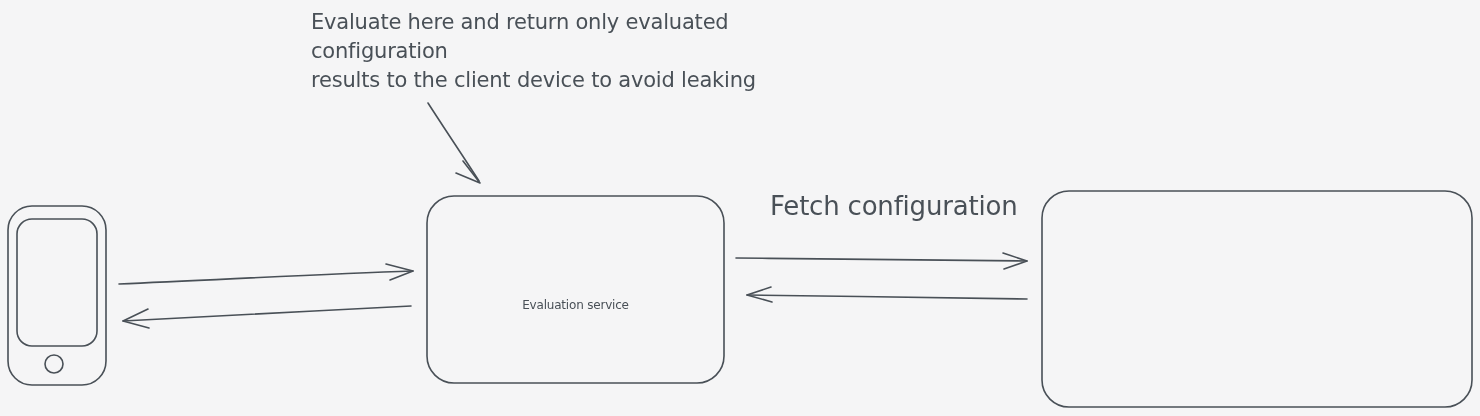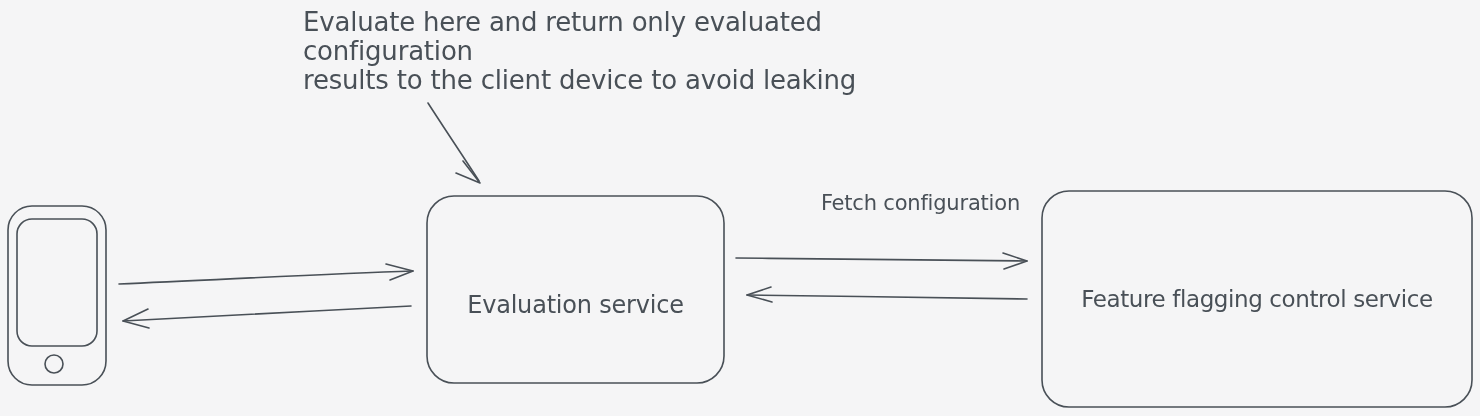--- a/index.html
+++ b/index.html
@@ -33,47 +33,47 @@
     stroke-width: 1.6;
     stroke-linecap: round;
     stroke-linejoin: round;
   }
   .txt {
     position: absolute;
     color: var(--stroke);
     white-space: nowrap;
   }
   .annotation {
-    left: 303px;
+    left: 311px;
     top: 8px;
-    font-size: 26px;
+    font-size: 21px;
     line-height: 29px;
     letter-spacing: -0.2px;
   }
   .edge-label {
     left: 770px;
     top: 191px;
     width: 250px;
-    text-align: right;
-    font-size: 21px;
+    text-align: left;
+    font-size: 26px;
     letter-spacing: -0.2px;
   }
   .node-label {
     position: absolute;
     display: flex;
     align-items: center;
     justify-content: center;
     color: var(--stroke);
     text-align: center;
     white-space: nowrap;
   }
   .node-label.eval {
     left: 427px; top: 196px;
     width: 297px; height: 217px;
-    font-size: 24px;
+    font-size: 12px;
     letter-spacing: -0.2px;
     text-align: right;
   }
   .node-label.ffcs {
     left: 1042px; top: 191px;
     width: 430px; height: 216px;
     font-size: 23px;
     letter-spacing: -0.4px;
   }
 </style>
@@ -124,15 +124,14 @@
   <div class="txt annotation">
     <div>Evaluate here and return only evaluated</div>
     <div>configuration</div>
     <div>results to the client device to avoid leaking</div>
   </div>
 
   <div class="txt edge-label">Fetch configuration</div>
 
   <div class="node-label eval">Evaluation service</div>
 
-  <div class="node-label ffcs">Feature flagging control service</div>
 
 </div>
 
 </body></html>

